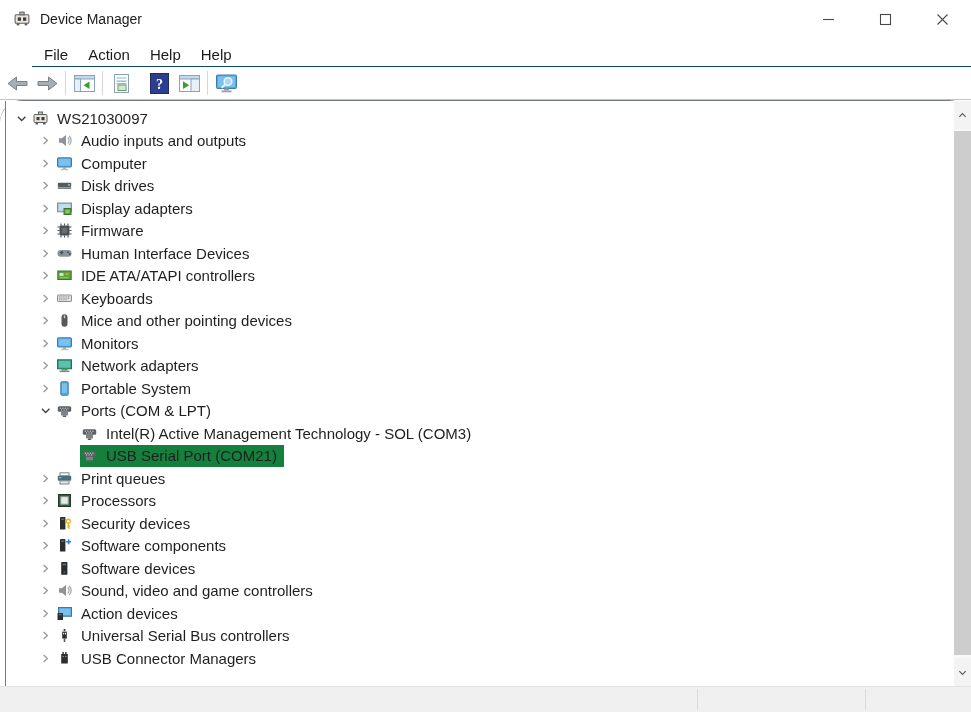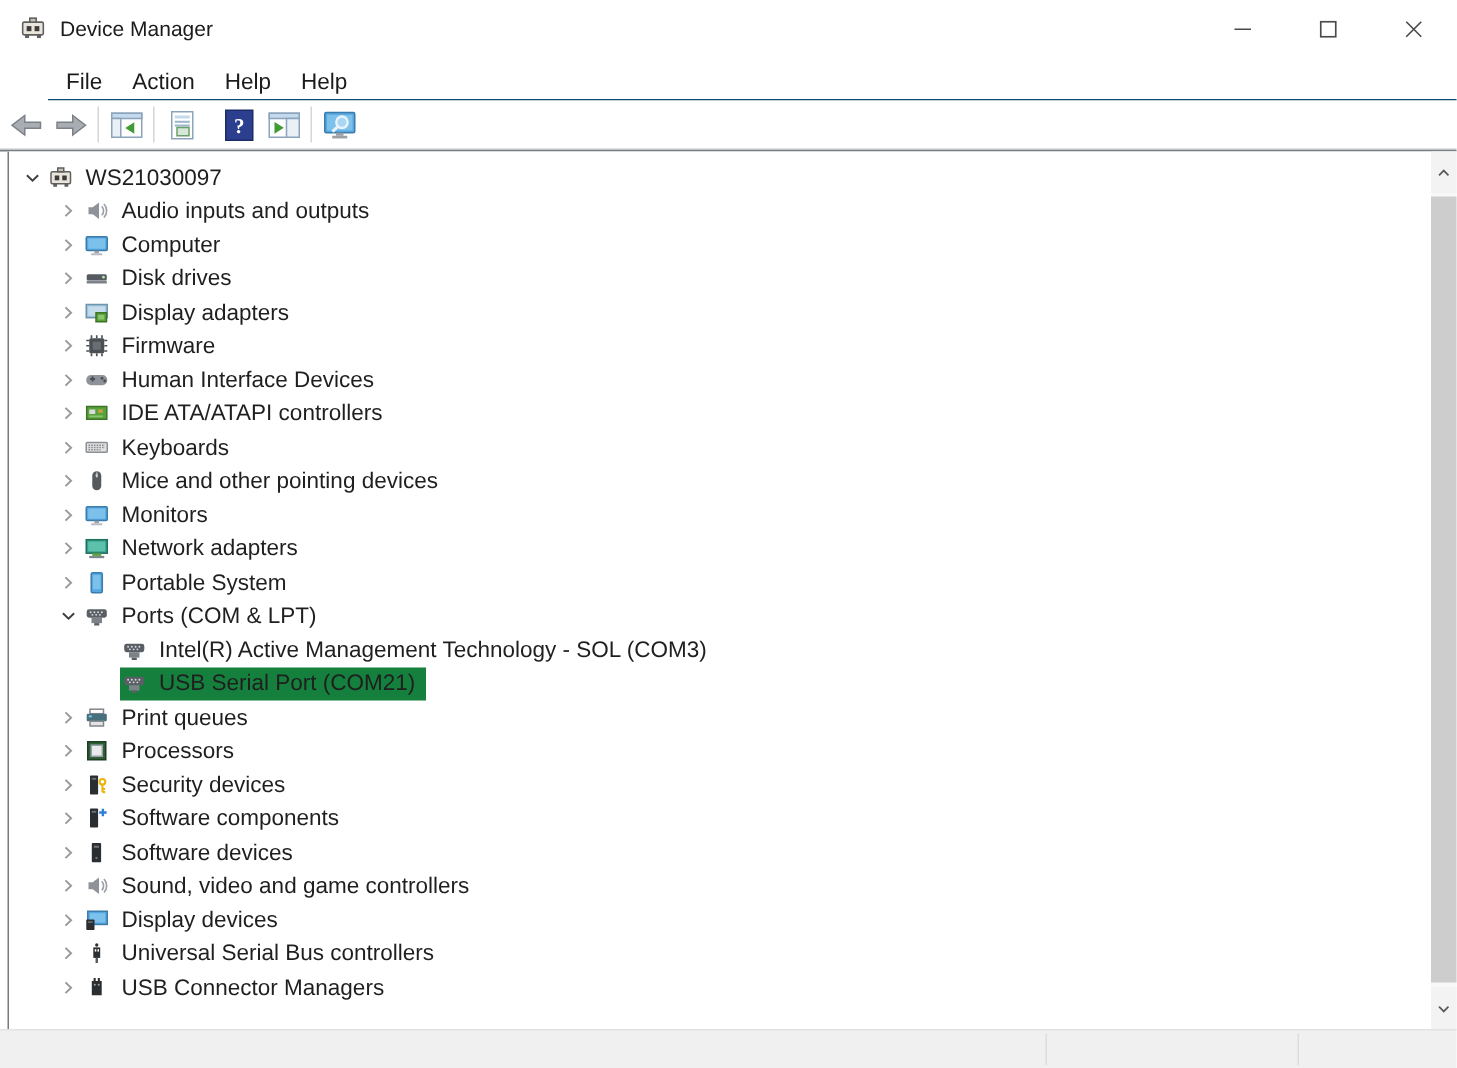--- a/index.html
+++ b/index.html
@@ -21,21 +21,21 @@
   .menu-item{padding:3px 10px;cursor:default;}
   .menu-item:first-child{margin-left:2px;}
   
   .toolbar{position:absolute;top:67px;left:0;right:0;height:32px;display:flex;align-items:center;border-bottom:1px solid #bfc4c8;background:#fff;}
   .tbtn{width:30px;height:28px;display:flex;align-items:center;justify-content:center;flex:none;}
   .tbtn svg{width:23px;height:23px;display:block;}
   .tbtn.gap{margin-left:8px;}
   .tsep{width:1px;height:24px;background:#d6d6d6;margin:0 3px;flex:none;}
   .toolbar .tbtn:first-child{margin-left:2px;}
   
-  .tree-pane{position:absolute;top:100px;left:0;right:0;bottom:26px;border-top:1px solid #767b80;background:#fff;}
+  .tree-pane{position:absolute;top:100px;left:0;right:0;bottom:26px;border-top:1px solid #767b80;background:#fff;border-radius:22px;}
   .tree-inner{position:absolute;top:0;bottom:0;left:5px;right:17px;border-left:1px solid #767b80;overflow:hidden;padding-top:6px;box-sizing:border-box;background:#fff;}
   .tree-row{display:flex;align-items:center;height:22.5px;font-size:15px;color:#1f1f1f;white-space:nowrap;cursor:default;}
   .lvl0{padding-left:5px;}
   .lvl1{padding-left:29px;}
   .lvl2{padding-left:54px;}
   .twisty{width:20px;height:16px;flex:none;display:flex;align-items:center;justify-content:center;}
   .twisty svg{width:15px;height:15px;display:block;}
   .row-content{display:flex;align-items:center;height:22px;padding:0 7px 0 1px;}
   .row-content.selected{background:#15803d;}
   .tree-icon{width:17px;height:17px;flex:none;margin-right:8px;}
@@ -575,21 +575,21 @@
         </span>
         <span class="row-content">
           <span class="tree-icon">
             <svg viewBox="0 0 17 17">
               <rect x="2.5" y="2.5" width="13" height="8.8" fill="#56a7e0" stroke="#3c7cab"></rect>
               <rect x="3.8" y="3.8" width="10.4" height="6.2" fill="#7cc0ec"></rect>
               <rect x="1.5" y="8" width="5.5" height="7" rx="0.5" fill="#2b2e31"></rect>
               <rect x="2.6" y="9.2" width="3.2" height="1" fill="#6d7378"></rect>
             </svg>
           </span>
-          <span class="tree-label">Display devices</span>
+          <span class="tree-label">Action devices</span>
         </span>
       </div>
       <div class="tree-row lvl1">
         <span class="twisty">
           <svg viewBox="0 0 16 16">
             <path d="M6 4.2l4 3.8-4 3.8" fill="none" stroke="#9a9a9a" stroke-width="1.4"></path>
           </svg>
         </span>
         <span class="row-content">
           <span class="tree-icon">

